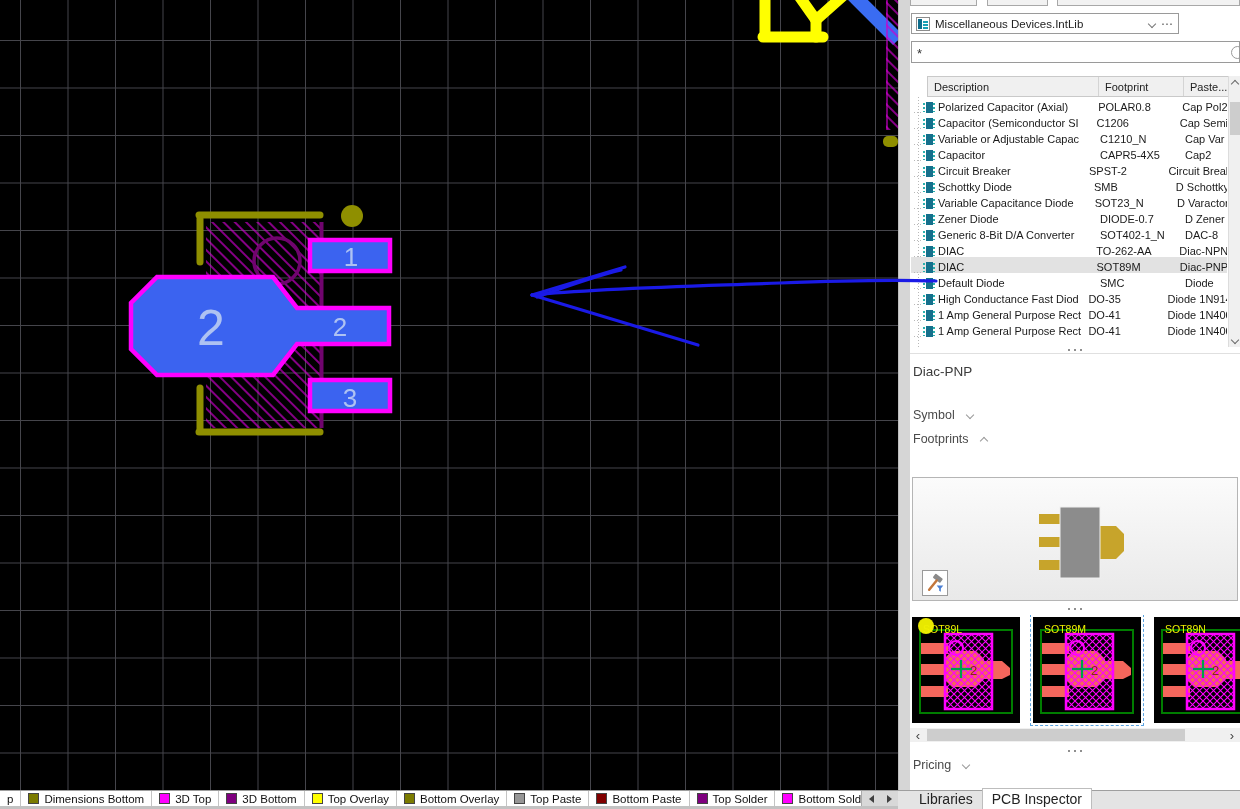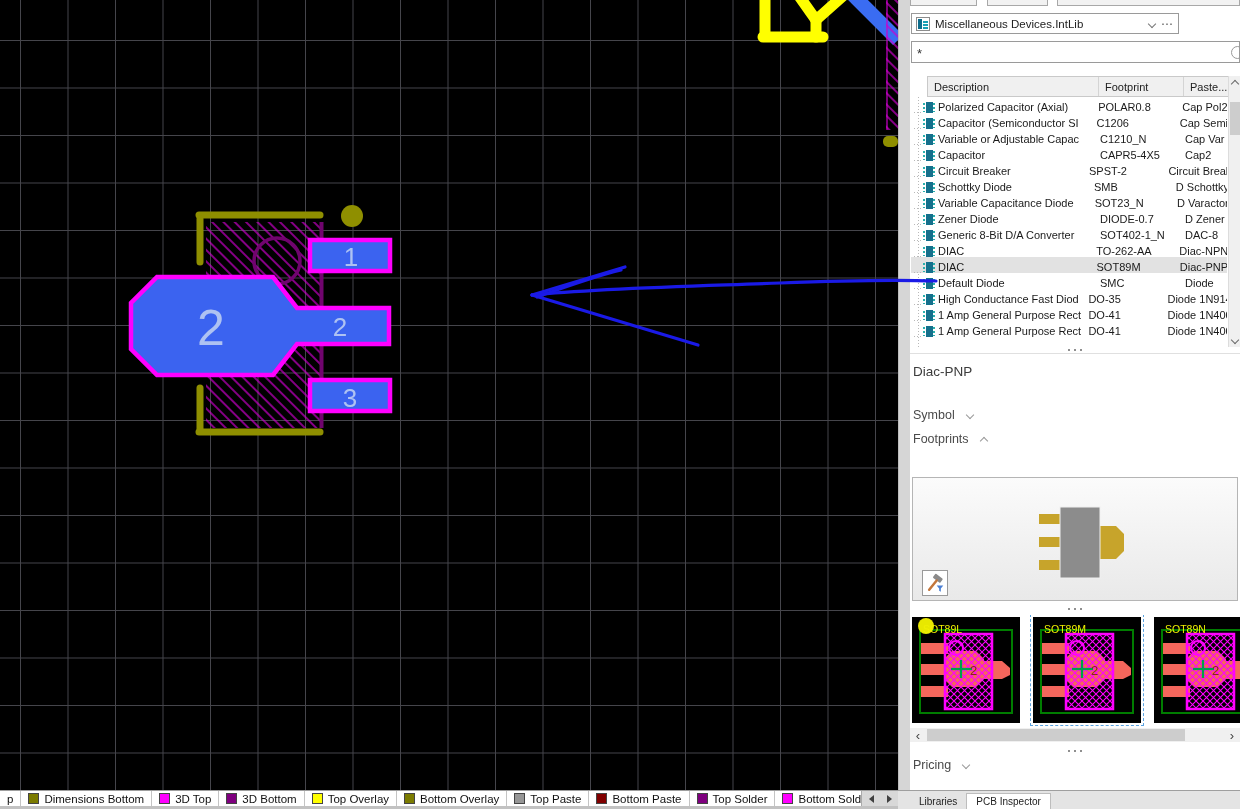--- a/index.html
+++ b/index.html
@@ -87,21 +87,21 @@
     border-bottom:4px solid #c2c2c2;height:19px;}
   .ltab{display:flex;align-items:center;padding:0 7px;height:15px;border-right:1px solid #c4c4c4;font-size:11.5px;color:#111;white-space:nowrap;}
   .lsq{width:11px;height:11px;border:1px solid #444;margin-right:5px;flex:none;}
   .larrs{position:absolute;right:0;top:0;width:37px;height:15px;background:#d8d8d8;border-left:1px solid #aaa;
     display:flex;align-items:center;justify-content:space-around;}
   .tri{width:0;height:0;border-style:solid;}
   .tri.left{border-width:4px 5px 4px 0;border-color:transparent #3f3f3f transparent transparent;}
   .tri.right{border-width:4px 0 4px 5px;border-color:transparent transparent transparent #3f3f3f;}
 
   .ptabs{position:absolute;left:898px;top:0;width:342px;height:19px;background:#e4e4e4;display:flex;align-items:flex-end;}
-  .ptab{padding:2px 9px 3px 9px;font-size:10px;color:#222;white-space:nowrap;}
+  .ptab{padding:2px 9px 3px 9px;font-size:14px;color:#222;white-space:nowrap;}
   .ptab.active{background:#fff;border:1px solid #bdbdbd;border-bottom:none;}
 
   
   .libicon{width:14px;height:14px;flex:none;margin-right:5px;position:relative;background:#fff;border:1px solid #8c8c8c;}
   .libicon i{position:absolute;left:1px;top:1px;bottom:1px;width:4px;background:#0e6d8c;}
   .libicon b{position:absolute;left:6px;right:1px;height:2px;background:#19a0b4;}
 </style>
 </head>
 <body>
 

